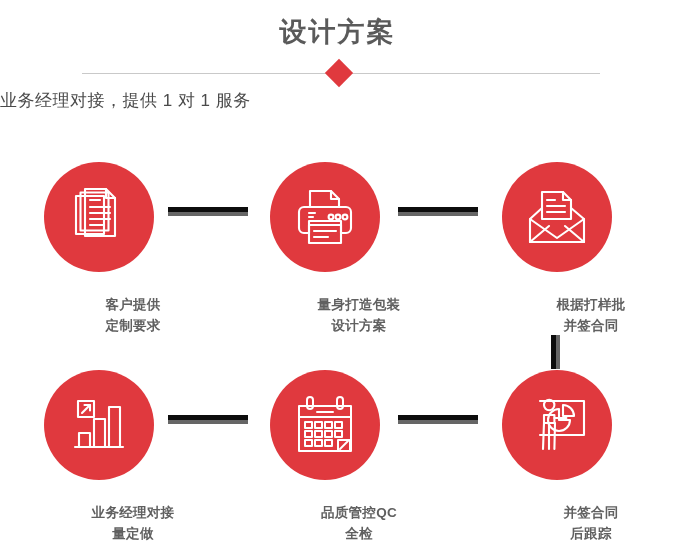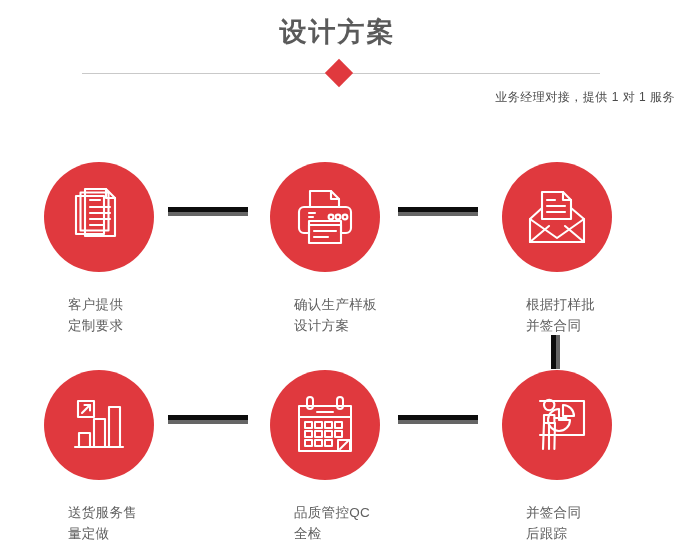--- a/index.html
+++ b/index.html
@@ -57,22 +57,22 @@
     width: 20px;
     height: 20px;
     background: #e0393e;
     transform: rotate(45deg);
   }
   #page-subtitle {
     position: absolute;
     left: 0;
     top: 89px;
     width: 675px;
-    text-align: right;
-    font-size: 12px;
+    text-align: left;
+    font-size: 17px;
     color: #4a4a4a;
     letter-spacing: 0.5px;
   }
 
   
   #flow {
     position: absolute;
     left: 0;
     top: 140px;
     width: 675px;
@@ -104,23 +104,24 @@
     display: block;
   }
   .step-label {
     position: absolute;
     left: 54px;
     top: 142px;
     width: 130px;
     font-size: 13.5px;
     line-height: 21px;
     color: #606060;
-    text-align: left;
+    text-align: center;
     white-space: pre-line;
     letter-spacing: 0.3px;
+    font-weight: bold;
   }
 
   
   .conn-h {
     position: absolute;
     width: 80px;
     height: 9px;
   }
   .conn-h .top {
     position: absolute;
@@ -208,21 +209,21 @@
         <path d="M16 40 h32 v18 h-32 z"></path>
         <path d="M21 46 h22"></path>
         <path d="M21 52 h14"></path>
         <path d="M16 28 h6"></path>
         <path d="M16 32 h4"></path>
         <circle cx="38" cy="32" r="2.4"></circle>
         <circle cx="45" cy="32" r="2.4"></circle>
         <circle cx="52" cy="32" r="2.4"></circle>
       </svg>
     </div>
-    <div class="step-label">确认生产样板
+    <div class="step-label">量身打造包装
 设计方案</div>
   </div>
 
   <div class="conn-h conn-h-2">
     <div class="top"></div>
     <div class="bot"></div>
   </div>
 
   <div class="step step-r1 step-c3">
     <div class="circle">
@@ -252,21 +253,21 @@
       <svg width="64" height="64" viewBox="0 0 64 64" fill="none" stroke="#ffffff" stroke-width="2.1" stroke-linejoin="round" stroke-linecap="round">
         <path d="M8 54 h48"></path>
         <path d="M12 40 h11 v14 h-11 z"></path>
         <path d="M27 26 h11 v28 h-11 z"></path>
         <path d="M42 14 h11 v40 h-11 z"></path>
         <path d="M11 8 h16 v16 h-16 z"></path>
         <path d="M15 20 L23 12"></path>
         <path d="M17.5 12 h5.5 v5.5"></path>
       </svg>
     </div>
-    <div class="step-label">送货服务售
+    <div class="step-label">业务经理对接
 量定做</div>
   </div>
 
   <div class="conn-h conn-h-3">
     <div class="top"></div>
     <div class="bot"></div>
   </div>
 
   <div class="step step-r2 step-c2">
     <div class="circle">

